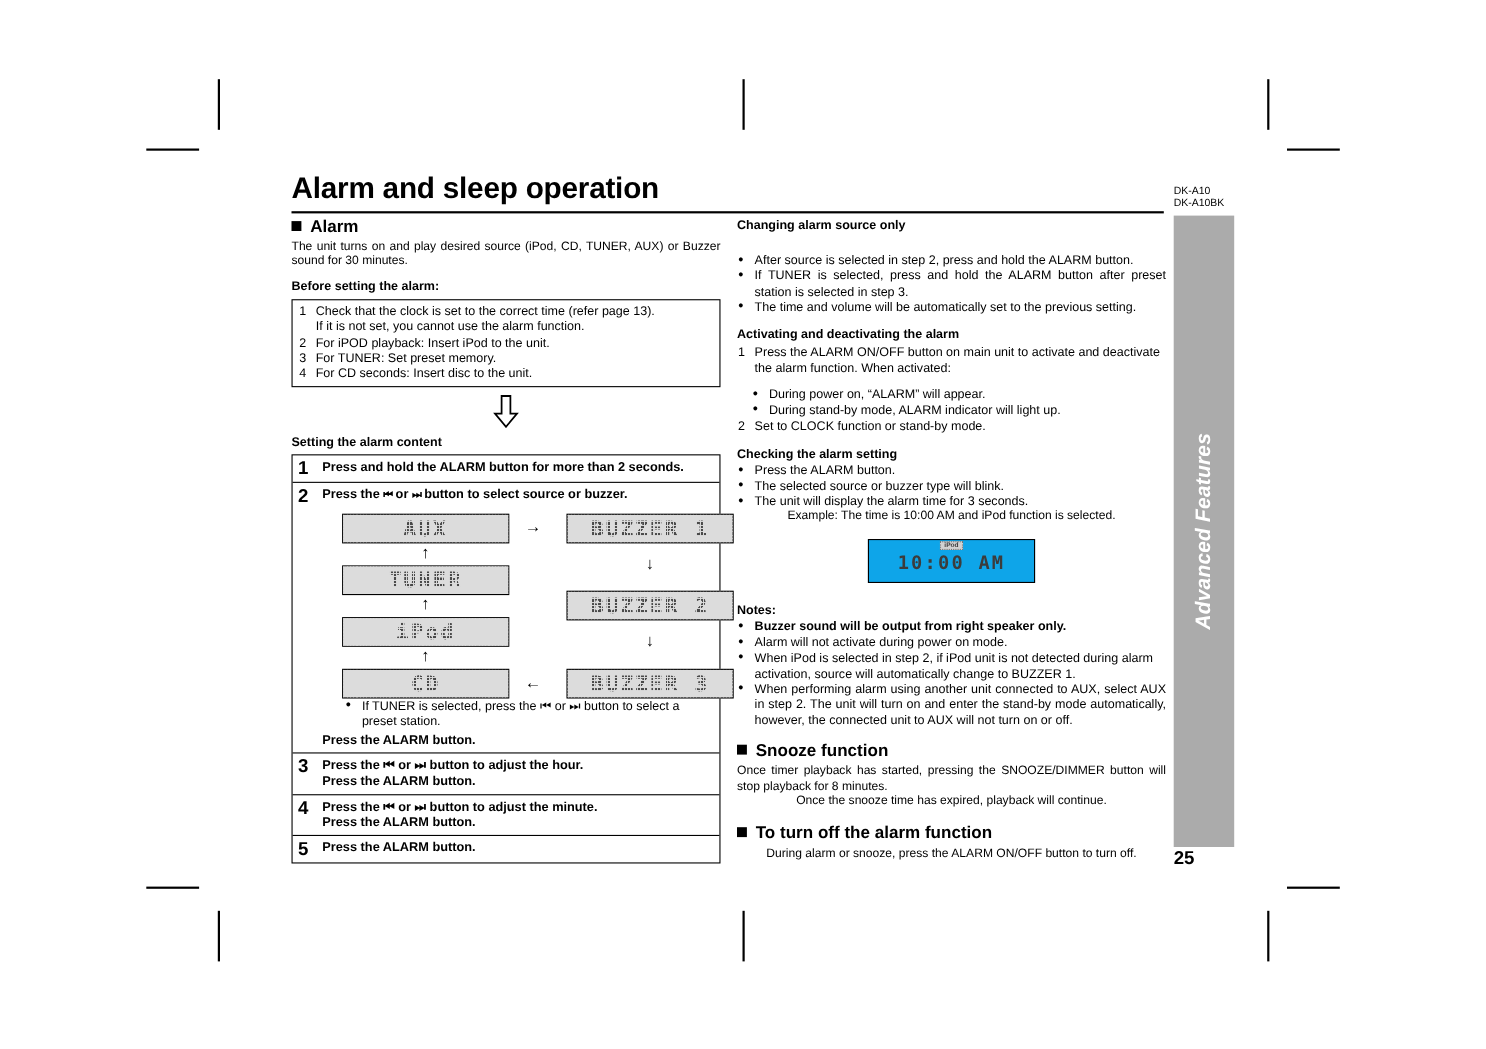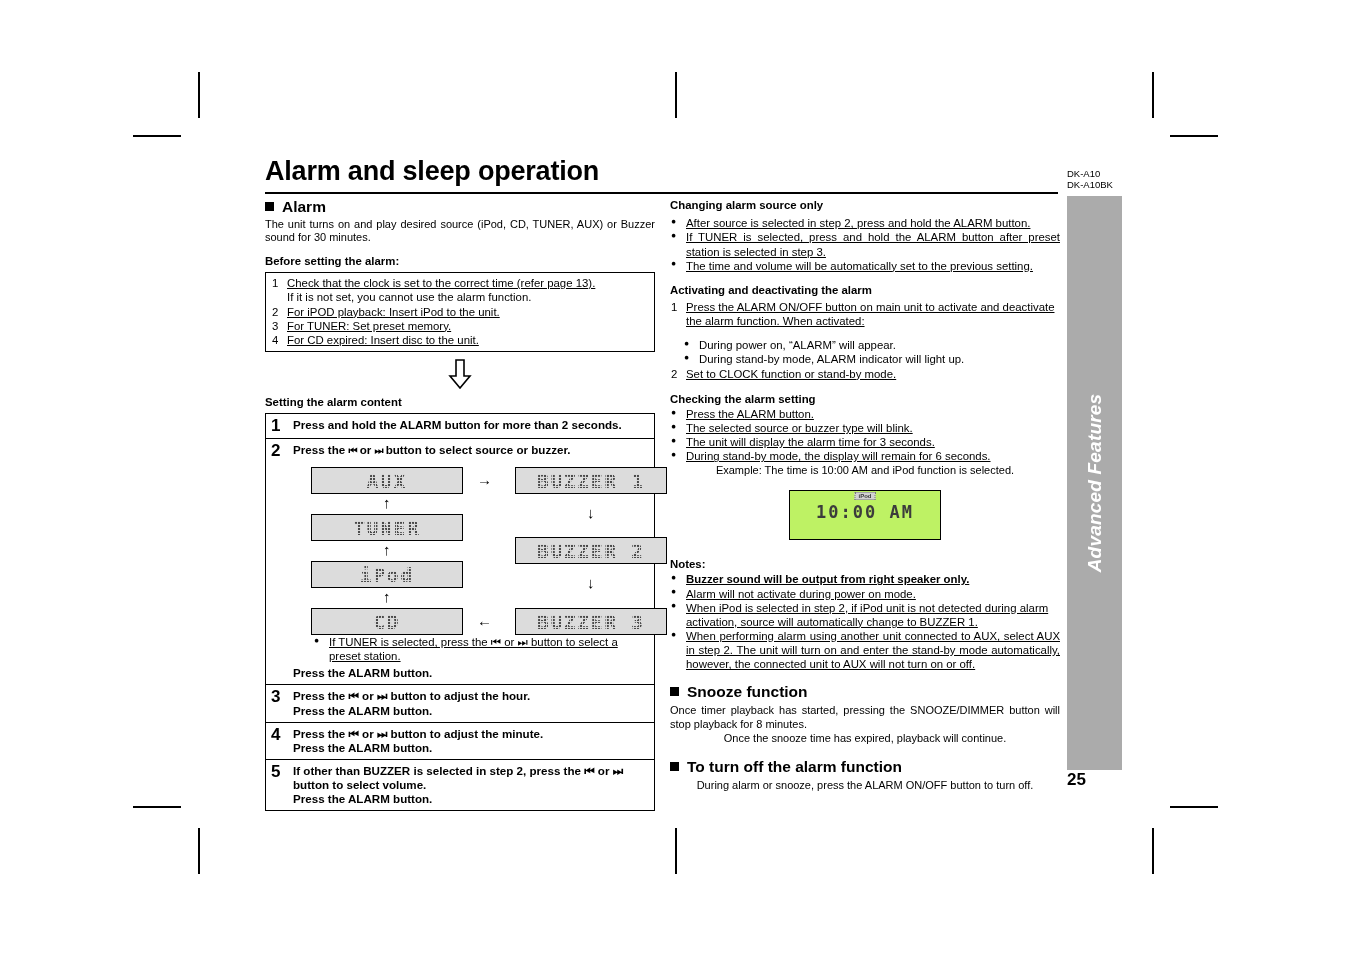--- a/index.html
+++ b/index.html
@@ -45,21 +45,21 @@
   .para {
     font-size: 11px; line-height: 1.24; text-align: justify;
     margin: 0;
   }
   .para.left { text-align: center; }
   .subhead {
     font-size: 11.4px; font-weight: bold; line-height: 1.25; margin: 0;
   }
 
   
-  ul.bul, ol.num { list-style: none; margin: 0; padding: 0; text-decoration: underline; }
+  ul.bul, ol.num { list-style: none; margin: 0; padding: 0; }
   ul.bul > li, ol.num > li {
     position: relative; padding-left: 16px;
     font-size: 11.4px; line-height: 1.24; text-align: justify;
   }
   ul.bul > li.lastline, ol.num > li.lastline { text-align: left; }
   ul.bul > li::before {
     content: "\25CF"; position: absolute; left: 1px; top: -0.5px; font-size: 8.5px;
   }
   ol.num { counter-reset: n; }
   ol.num > li { counter-increment: n; }
@@ -132,22 +132,22 @@
     position: absolute; width: 152px; height: 27px;
   }
   .flow .lcd-box .glyphs { padding-top: 4px; }
   .arrow-up, .arrow-dn, .arrow-rt, .arrow-lt {
     position: absolute; font-size: 15px; line-height: 1; font-weight: bold;
   }
 
   
   .example-wrap { margin-top: 13px; text-align: center; }
   .example-lcd {
-    display: inline-block; width: 152px; height: 50px;
-    background: #bef264; border: 1.5px solid #000; position: relative;
+    display: inline-block; width: 152px; height: 40px;
+    background: #0ea5e9; border: 1.5px solid #000; position: relative;
     box-sizing: border-box;
   }
   .example-lcd .ipod-tag {
     position: absolute; left: 50%; transform: translateX(-50%);
     top: 1px; font-size: 6px; font-weight: bold; color: #3a3a3a;
     border: 1px dotted #777; padding: 0 3px; letter-spacing: 0px;
     font-family: "Liberation Sans", sans-serif;
     background: #d2d2d2;
   }
   .example-lcd .glyphs {
@@ -221,21 +221,21 @@
     <p class="subhead" style="margin-bottom:4px;">Before setting the alarm:</p>
 
     <div class="framebox">
       <ol class="num">
         <li>Check that the clock is set to the correct time (refer page 13).</li>
       </ol>
       <div class="cont">If it is not set, you cannot use the alarm function.</div>
       <ol class="num" style="counter-reset:n 1;">
         <li>For iPOD playback: Insert iPod to the unit.</li>
         <li>For TUNER: Set preset memory.</li>
-        <li>For CD expired: Insert disc to the unit.</li>
+        <li>For CD seconds: Insert disc to the unit.</li>
       </ol>
     </div>
 
     <svg class="hollow-arrow" width="26" height="30" viewBox="0 0 26 30">
       <polygon points="9,1 17,1 17,17 23,17 13,29 3,17 9,17" fill="#ffffff" stroke="#000000" stroke-width="1.6"></polygon>
     </svg>
 
     <p class="subhead" style="margin-bottom:4px;">Setting the alarm content</p>
 
     <div class="steps">
@@ -314,31 +314,30 @@
         <div class="step-num">4</div>
         <div class="step-body">
           <div>Press the ⏮ or ⏭ button to adjust the minute.</div>
           <div>Press the ALARM button.</div>
         </div>
       </div>
 
       <div class="step-row last">
         <div class="step-num">5</div>
         <div class="step-body">
-          <div>If other than BUZZER is selected in step 2, press the ⏮ or ⏭ button to select volume.</div>
           <div>Press the ALARM button.</div>
         </div>
       </div>
 
     </div>
   </div>
 
   <div id="col-right">
 
-    <p class="subhead" style="margin-bottom:4px;">Changing alarm source only</p>
+    <p class="subhead" style="margin-bottom:18px;">Changing alarm source only</p>
     <ul class="bul" style="margin-bottom:10px;">
       <li>After source is selected in step 2, press and hold the ALARM button.</li>
       <li>If TUNER is selected, press and hold the ALARM button after preset station is selected in step 3.</li>
       <li>The time and volume will be automatically set to the previous setting.</li>
     </ul>
 
     <p class="subhead" style="margin-bottom:3px;">Activating and deactivating the alarm</p>
     <ol class="num" style="margin-bottom:10px;">
       <li class="lastline">Press the ALARM ON/OFF button on main unit to activate and deactivate the alarm function. When activated:</li>
     </ol>
@@ -348,21 +347,20 @@
     </ul>
     <ol class="num" style="counter-reset:n 1; margin-bottom:11px;">
       <li class="lastline">Set to CLOCK function or stand-by mode.</li>
     </ol>
 
     <p class="subhead" style="margin-bottom:1px;">Checking the alarm setting</p>
     <ul class="bul tight">
       <li>Press the ALARM button.</li>
       <li>The selected source or buzzer type will blink.</li>
       <li>The unit will display the alarm time for 3 seconds.</li>
-      <li>During stand-by mode, the display will remain for 6 seconds.</li>
     </ul>
     <p class="para left">Example: The time is 10:00 AM and iPod function is selected.</p>
 
     <div class="example-wrap">
       <div class="example-lcd">
         <span class="ipod-tag">iPod</span>
         <span class="glyphs">10:00 AM</span>
       </div>
     </div>
 

